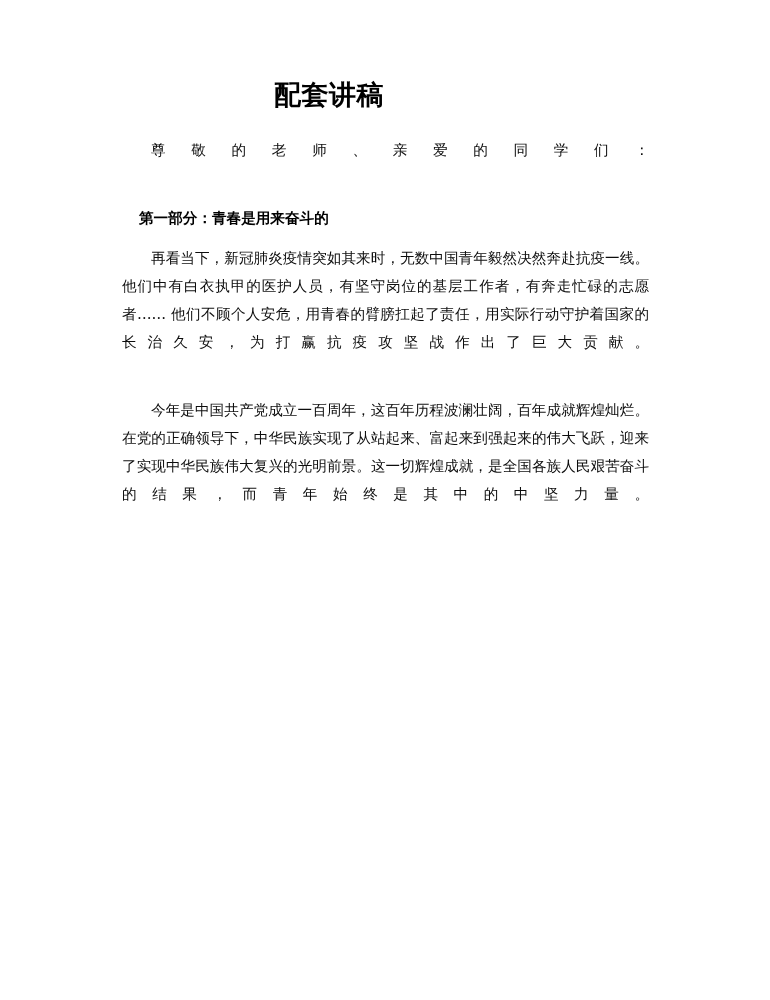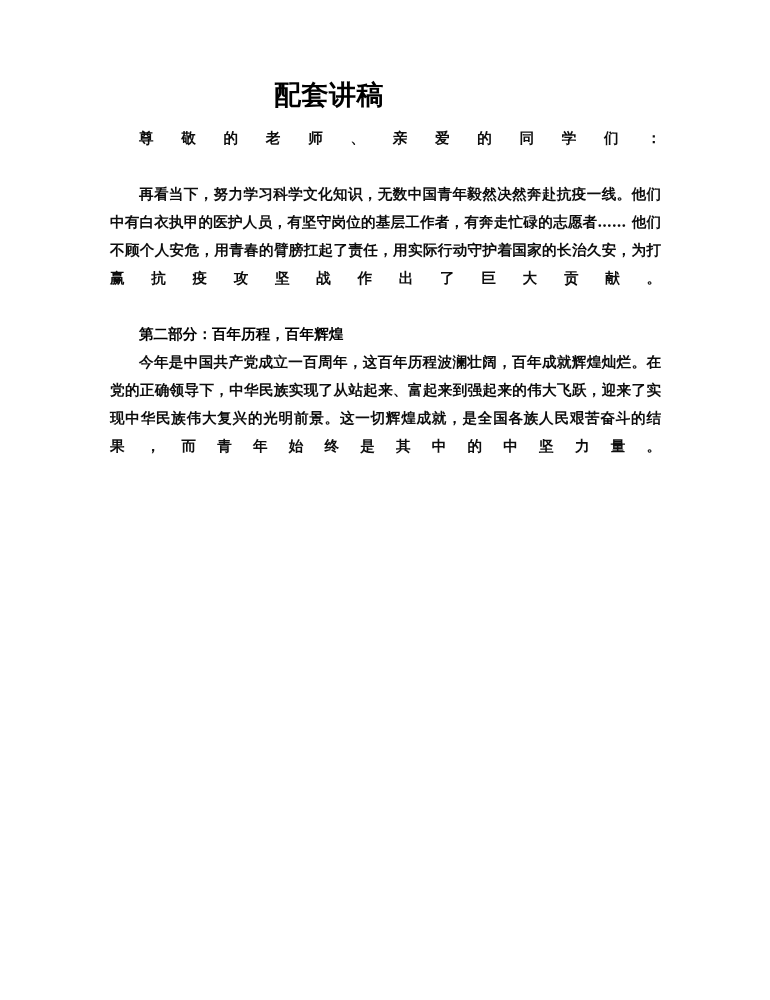--- a/index.html
+++ b/index.html
@@ -28,29 +28,29 @@
     color: #000000;
     line-height: 34px;
   }
   .body-block {
     position: absolute;
     top: 124px;
     left: 110px;
     width: 551px;
   }
   p.para {
-    margin: 0;
+    margin: 12px;
     padding: 0;
     font-size: 14.6px;
     line-height: 28px;
     text-align: justify;
     text-justify: inter-ideograph;
     text-indent: 29px;
     color: #0d0d0d;
-    font-weight: bold;
+    font-weight: normal;
   }
   p.heading {
     margin: 0;
     padding: 0;
     font-size: 14.6px;
     line-height: 28px;
     text-indent: 29px;
     font-weight: bold;
     color: #000000;
     text-align: left;
@@ -65,18 +65,18 @@
 </style>
 </head>
 <body>
 
 <div class="page">
 
   <div class="doc-title">配套讲稿</div>
 
   <div class="body-block">
       <p class="para">尊敬的老师、亲爱的同学们：</p>
-      <p class="para">再看当下，努力学习科学文化知识，无数中国青年毅然决然奔赴抗疫一线。他们中有白衣执甲的医护人员，有坚守岗位的基层工作者，有奔走忙碌的志愿者…… 他们不顾个人安危，用青春的臂膀扛起了责任，用实际行动守护着国家的长治久安，为打赢抗疫攻坚战作出了巨大贡献。</p>
-      <p class="heading">第二部分：百年历程，百年辉煌</p>
+      <p class="heading">第一部分：青春是用来奋斗的</p>
+      <p class="para">再看当下，新冠肺炎疫情突如其来时，无数中国青年毅然决然奔赴抗疫一线。他们中有白衣执甲的医护人员，有坚守岗位的基层工作者，有奔走忙碌的志愿者…… 他们不顾个人安危，用青春的臂膀扛起了责任，用实际行动守护着国家的长治久安，为打赢抗疫攻坚战作出了巨大贡献。</p>
       <p class="para">今年是中国共产党成立一百周年，这百年历程波澜壮阔，百年成就辉煌灿烂。在党的正确领导下，中华民族实现了从站起来、富起来到强起来的伟大飞跃，迎来了实现中华民族伟大复兴的光明前景。这一切辉煌成就，是全国各族人民艰苦奋斗的结果，而青年始终是其中的中坚力量。</p>
     </div>
 
 </div>
 
 </body></html>

